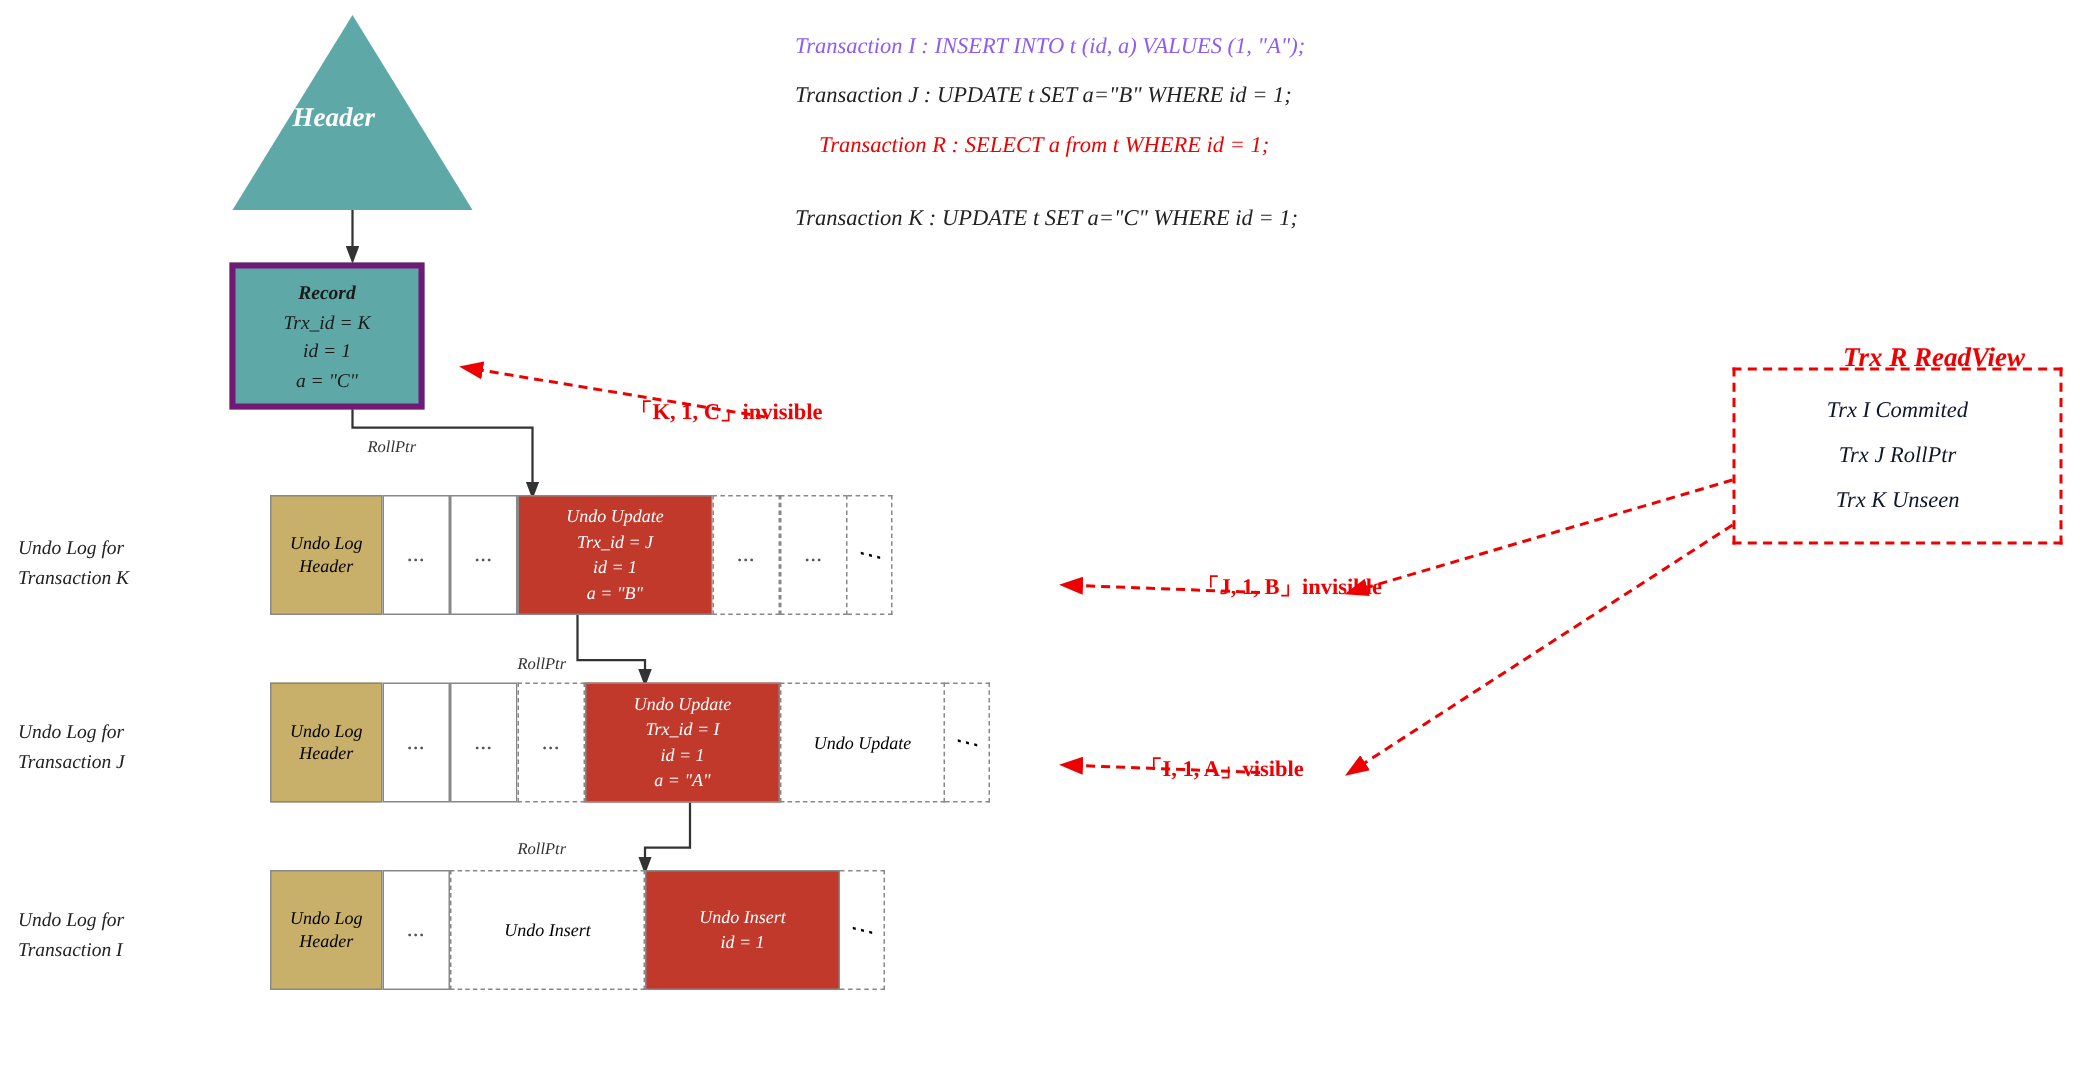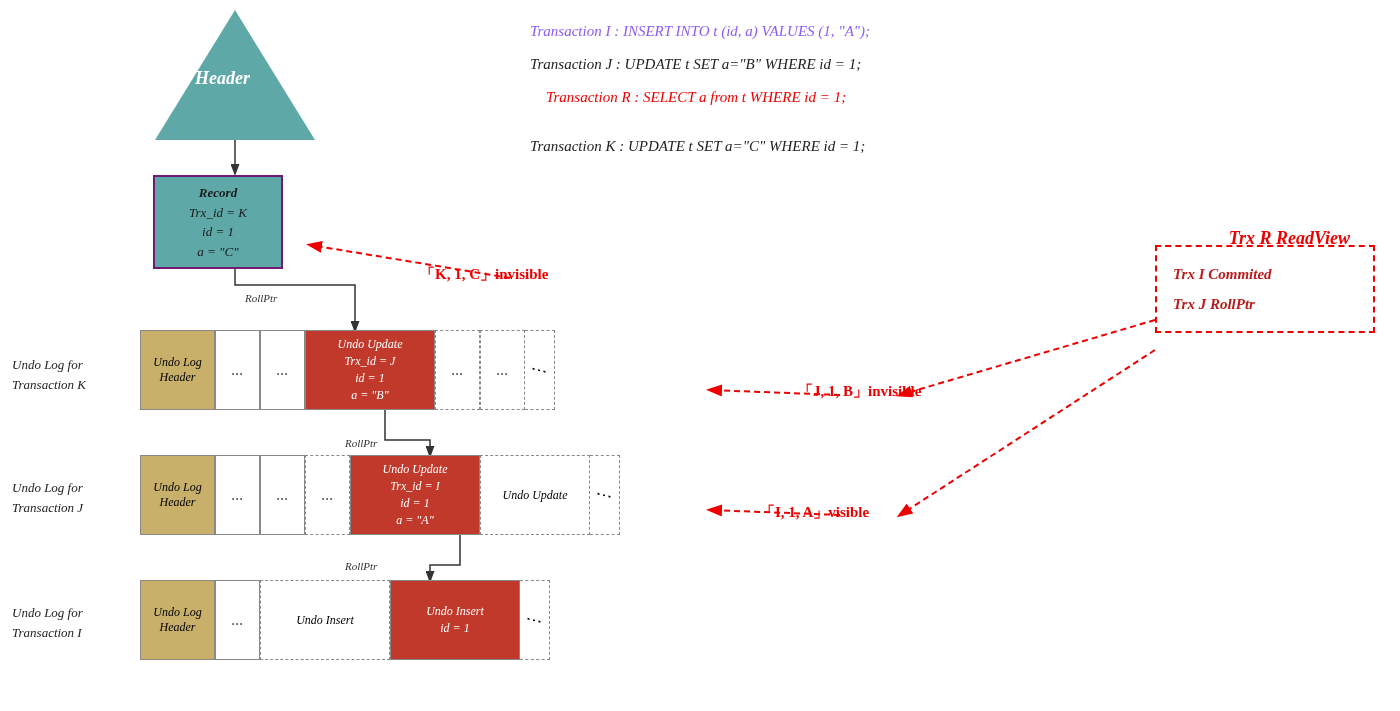--- a/index.html
+++ b/index.html
@@ -41,21 +41,21 @@
       width: 50px;
     }
 
     
     .record-box {
       position: absolute;
       top: 175px;
       left: 153px;
       width: 130px;
       background: #5fa8a8;
-      border: 2px solid #701a75;
+      border: 4px solid #701a75;
       padding: 6px 8px;
       font-style: italic;
       font-size: 13px;
       color: #1a1a1a;
       text-align: center;
       line-height: 1.5;
     }
 
     .log-cell {
       border: 1.5px solid #888;
@@ -64,20 +64,21 @@
       justify-content: center;
       font-size: 12px;
       font-style: italic;
       text-align: center;
       padding: 2px;
     }
 
     .cell-header {
       background: #c8b06a;
       width: 75px;
+      margin-left: 40px;
     }
     .cell-dots {
       background: #fff;
       width: 45px;
       color: #555;
       font-size: 16px;
     }
     .cell-red {
       background: #c0392b;
       color: #fff;
@@ -114,25 +115,25 @@
     }
 
     
     .readview-box {
       position: absolute;
       top: 245px;
       right: 25px;
       width: 220px;
       border: 2.5px dashed #e00;
       padding: 12px 16px;
-      text-align: left;
+      text-align: center;
       font-size: 15px;
       font-style: italic;
-      font-weight: bold;
-      color: #b91c1c;
+      font-weight: normal;
+      color: #0f172a;
       line-height: 2;
     }
     .readview-title {
       position: absolute;
       top: 228px;
       right: 50px;
       font-size: 18px;
       font-style: italic;
       font-weight: bold;
       color: #e00;
@@ -222,20 +223,21 @@
 
   <div class="label-invisible" style="top: 382px; left: 798px;">「J, 1, B」invisible</div>
 
   <div class="label-invisible" style="top: 503px; left: 760px; color:#e00;">「I, 1, A」visible</div>
 
   <div class="readview-title">Trx R ReadView</div>
 
   <div class="readview-box">
     <div>Trx I Commited</div>
     <div>Trx J RollPtr</div>
+    <div>Trx K Unseen</div>
   </div>
 
   <div style="position:absolute; top:355px; left: 12px; font-size:13px; font-style:italic; color:#222; line-height:1.5; white-space:pre-line;">Undo Log for
 Transaction K</div>
   <div style="position:absolute; top:330px; left:140px; display:flex; height:80px;">
     <div class="log-cell cell-header" style="white-space:pre-line;">Undo Log
 Header</div>
     <div class="log-cell cell-dots">...</div>
     <div class="log-cell cell-dots">...</div>
     <div class="log-cell cell-red" style="width:130px; white-space:pre-line;">Undo Update

